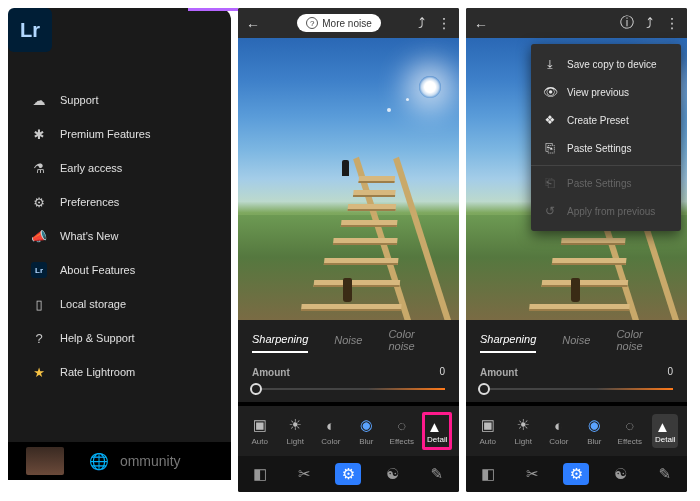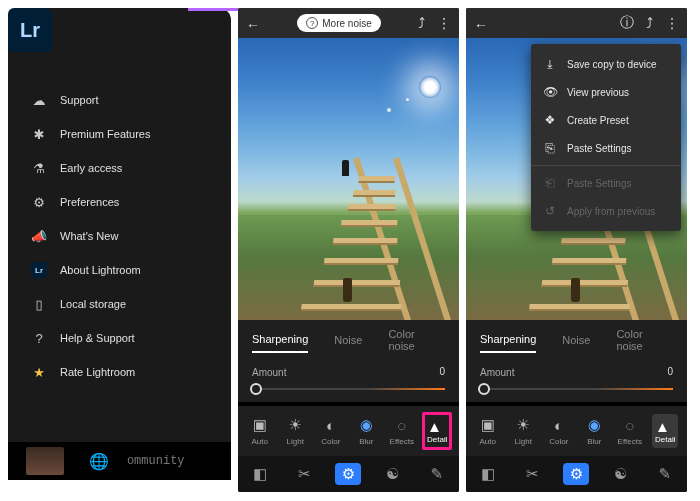--- a/index.html
+++ b/index.html
@@ -53,21 +53,21 @@
   .bottom-strip {
     position:absolute; left:0; bottom:0; height:38px; width:100%;
     background:#000; display:flex; align-items:center;
   }
   .avatar-thumb {
     width:38px;height:28px;margin-left:18px;
     background:linear-gradient(#3a2a22,#6b4a3a);
     border-radius:2px;
   }
   .globe-ic { margin-left:25px; color:#888; font-size:16px;}
-  .comm-txt { margin-left:18px; color:#777; font-size:12px;font-family:Liberation Mono, monospace;}
+  .comm-txt { margin-left:11px; color:#777; font-size:14px;}
 
   .phone {
     position:absolute; top:8px; width:221px; height:484px;
     background:#000;
     border-radius:2px;
     overflow:hidden;
   }
   .phone.p1 { left:238px; }
   .phone.p2 { left:466px; }
 
@@ -130,28 +130,29 @@
   }
   .bottle {
     position:absolute; bottom:18px; left:105px;
     width:9px;height:24px;background:#3a2b15;border-radius:2px 2px 3px 3px;
   }
 
   .tabs {
     position:absolute; top:312px; left:0; right:0; height:40px;
     display:flex; align-items:center; padding:0 14px;
     background:#1f1f1f;
+    font-style:italic;
   }
   .tab { color:#888; font-size:11px; margin-right:26px; padding:6px 0; cursor:pointer;}
   .tab.active { color:#fff; border-bottom:2px solid #fff;}
   .amount-row {
     position:absolute; top:352px; left:0; right:0;
     padding:6px 14px 0; background:#1f1f1f; height:42px;
   }
-  .amount-row .lbl { color:#aaa; font-size:10px;}
+  .amount-row .lbl { color:#aaa; font-size:10px;font-weight:bold;}
   .amount-row .val { float:right; color:#ddd; font-size:10px;}
   .slider-track {
     position:relative; margin-top:10px; height:2px; background:#444;
   }
   .slider-track::after{
     content:''; position:absolute; right:0; top:0; height:2px; width:40%;
     background:linear-gradient(to right,#444,#ff7a1a);
   }
   .slider-thumb {
     position:absolute; left:-2px; top:-5px;
@@ -230,21 +231,21 @@
       <span class="lbl">Preferences</span>
     </div>
     <div class="menu-item">
       <span class="mic">📣</span>
       <span class="lbl">What's New</span>
     </div>
     <div class="menu-item">
       <span class="mic">
           <span class="mini-lr">Lr</span>
         </span>
-      <span class="lbl">About Lightroom</span>
+      <span class="lbl">About Features</span>
     </div>
     <div class="menu-item">
       <span class="mic">▯</span>
       <span class="lbl">Local storage</span>
     </div>
     <div class="menu-item">
       <span class="mic">?</span>
       <span class="lbl">Help &amp; Support</span>
     </div>
     <div class="menu-item">

